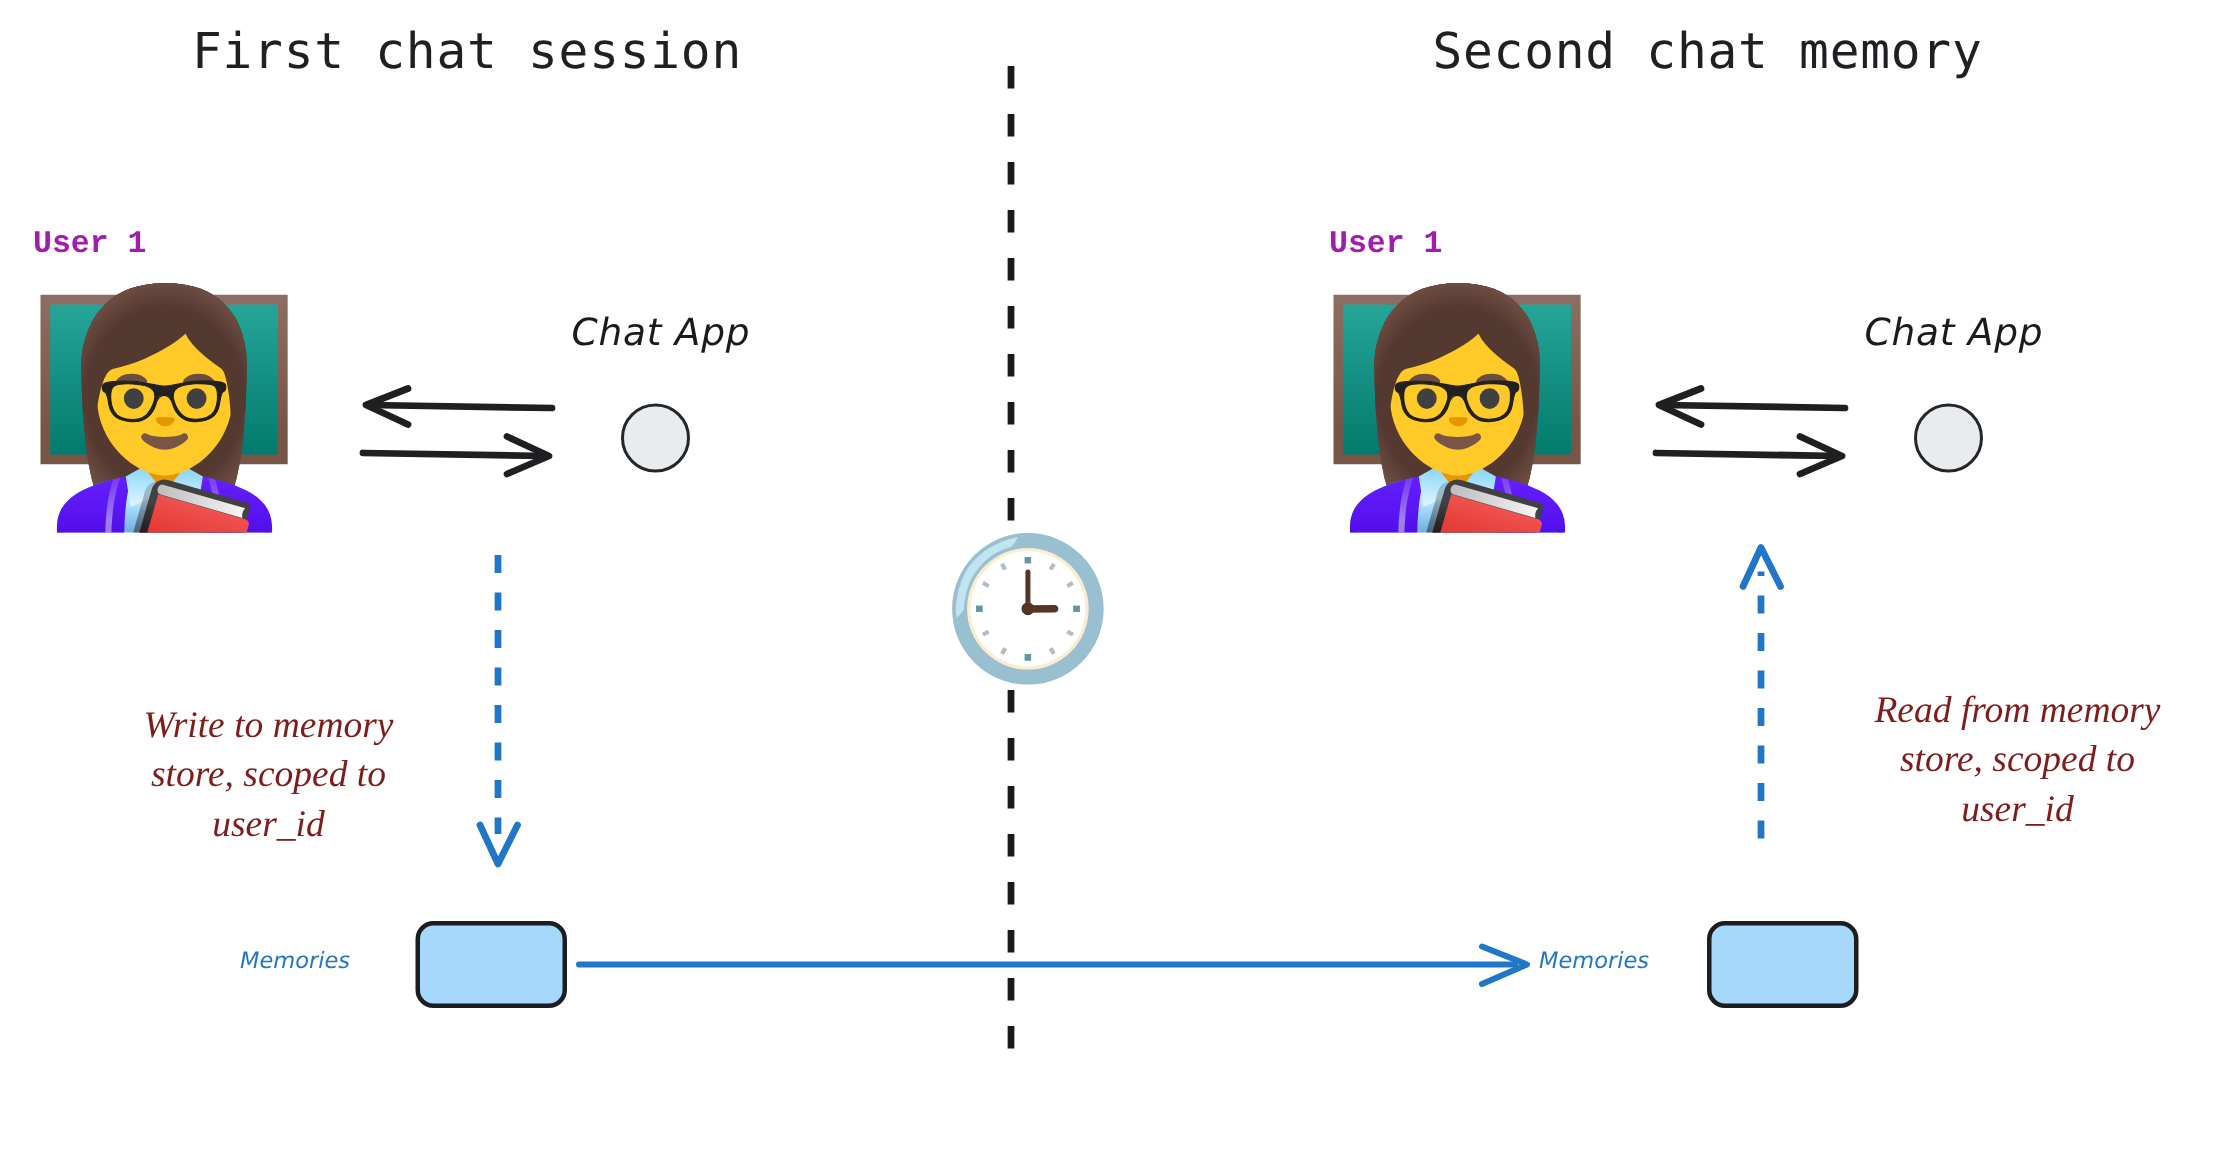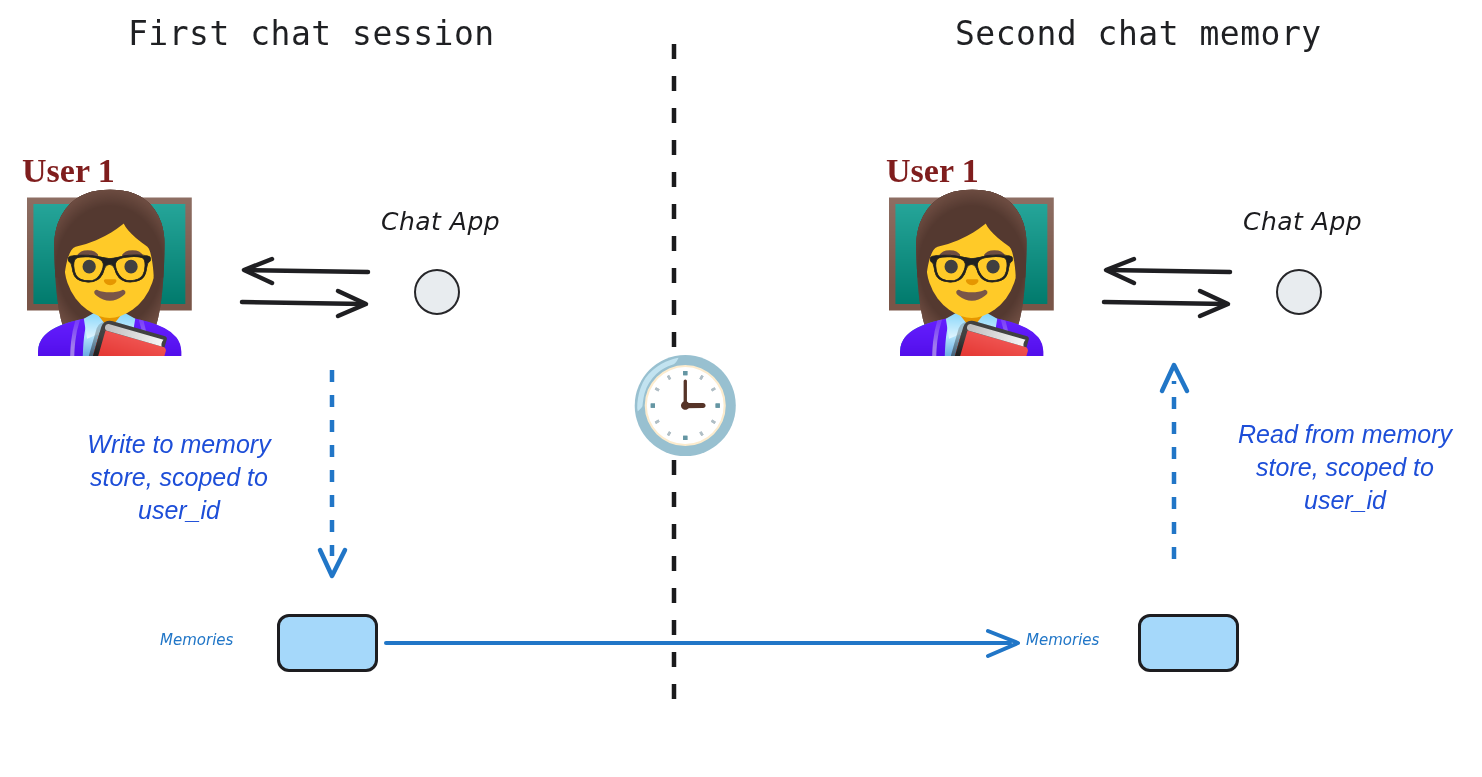--- a/index.html
+++ b/index.html
@@ -24,24 +24,24 @@
     font-family: "DejaVu Sans Mono", "Liberation Mono", monospace;
     font-size: 33px;
     font-weight: 500;
     color: #1f2023;
     letter-spacing: 0.5px;
     white-space: nowrap;
   }
 
   
   .user-label {
-    font-family: Liberation Serif, serif;
-    font-size: 34px;
+    font-family: Liberation Mono, monospace;
+    font-size: 21px;
     font-weight: 700;
-    color: #7f1d1d;
+    color: #a21caf;
     white-space: nowrap;
   }
 
   
   .avatar {
     font-size: 150px;
     line-height: 1;
     user-select: none;
   }
   .chat-app-label {
@@ -54,27 +54,28 @@
     text-align: right;
   }
   .memories-label {
     font-family: "DejaVu Sans", sans-serif;
     font-style: italic;
     font-size: 15px;
     color: #2176c7;
     white-space: nowrap;
   }
   .note-text {
-    font-family: Liberation Sans, sans-serif;
+    font-family: Liberation Serif, serif;
     font-style: italic;
     font-size: 25px;
     line-height: 1.32;
-    color: #1d4ed8;
+    color: #7f1d1d;
     text-align: center;
     white-space: pre-line;
+    margin-top: 39px;
   }
 
   
   .app-circle {
     width: 46px;
     height: 46px;
     border-radius: 50%;
     background: #e8ecef;
     border: 2.5px solid #262629;
     box-sizing: border-box;

